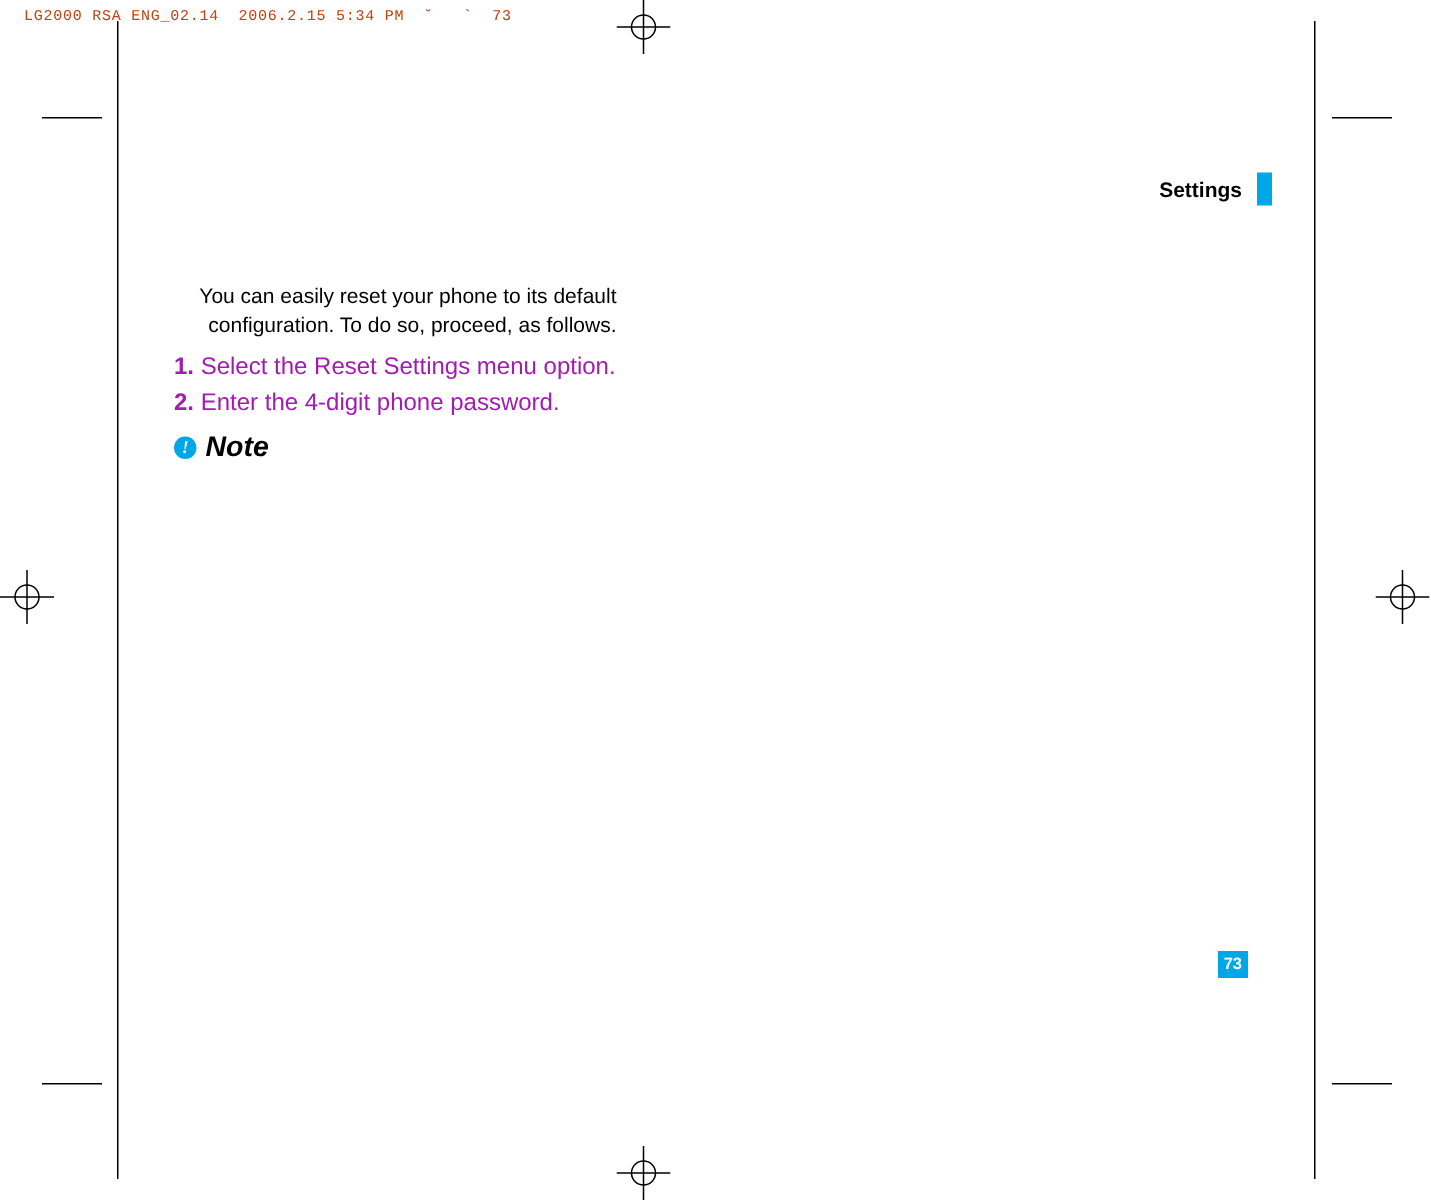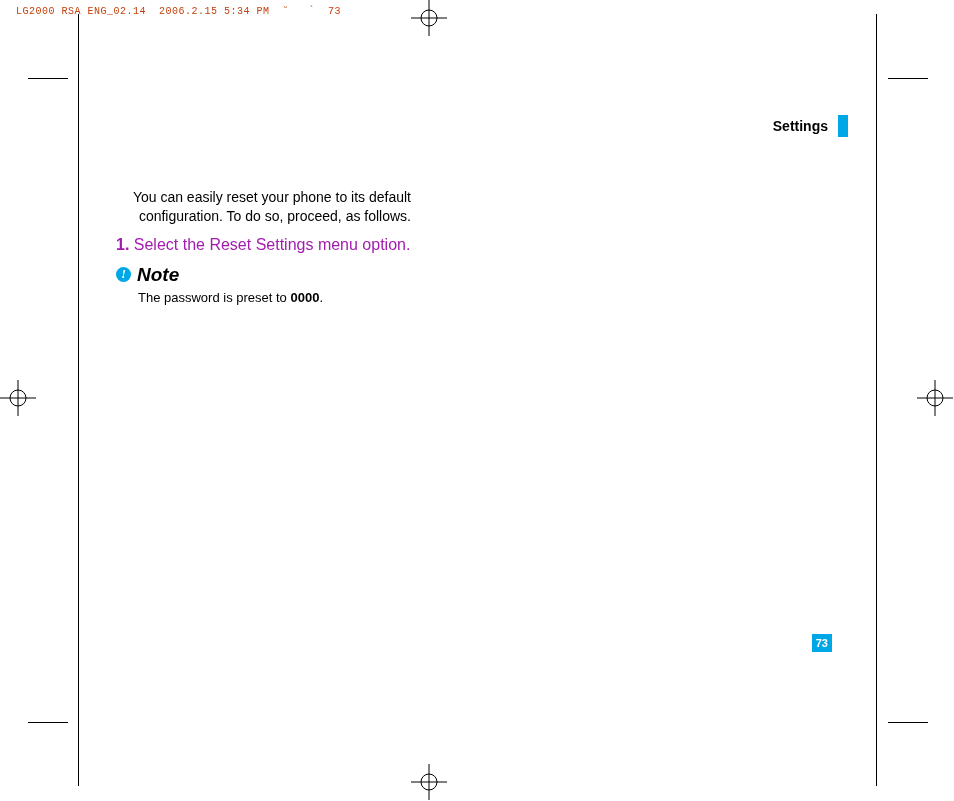--- a/index.html
+++ b/index.html
@@ -236,22 +236,22 @@
 <div class="section-header">
   <span class="section-header-text">Settings</span>
   <span class="section-header-block"></span>
 </div>
 
 <div class="content">
   <p class="body-text">You can easily reset your phone to its default configuration. To do so, proceed, as follows.</p>
   <p class="step">
     <span class="step-num">1.</span><span> Select the Reset Settings menu option.</span>
   </p>
+  <p class="step">
+    <span class="step-num">2.</span><span> Enter the 4-digit phone password.</span>
+  </p>
   <div class="note-row">
     <span class="note-icon">!</span>
     <span class="note-label">Note</span>
   </div>
-  <p class="note-text">
-    <span>The password is preset to </span><span class="preset-val">0000</span><span>.</span>
-  </p>
 </div>
 
 <div class="page-num-badge">73</div>
 
 </body></html>

